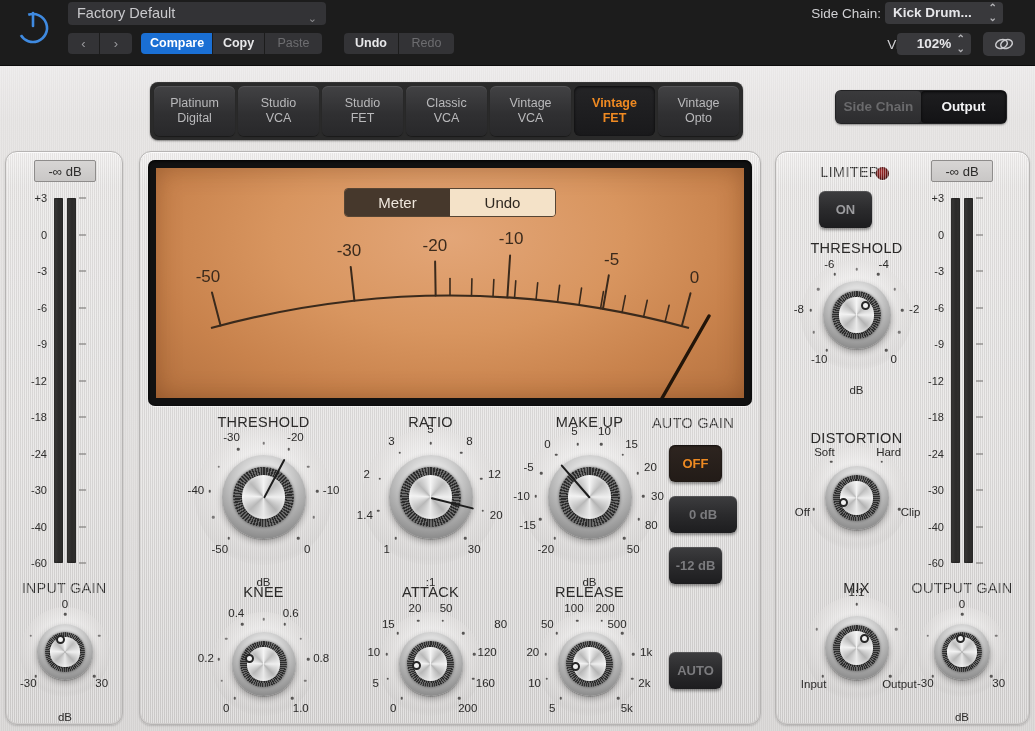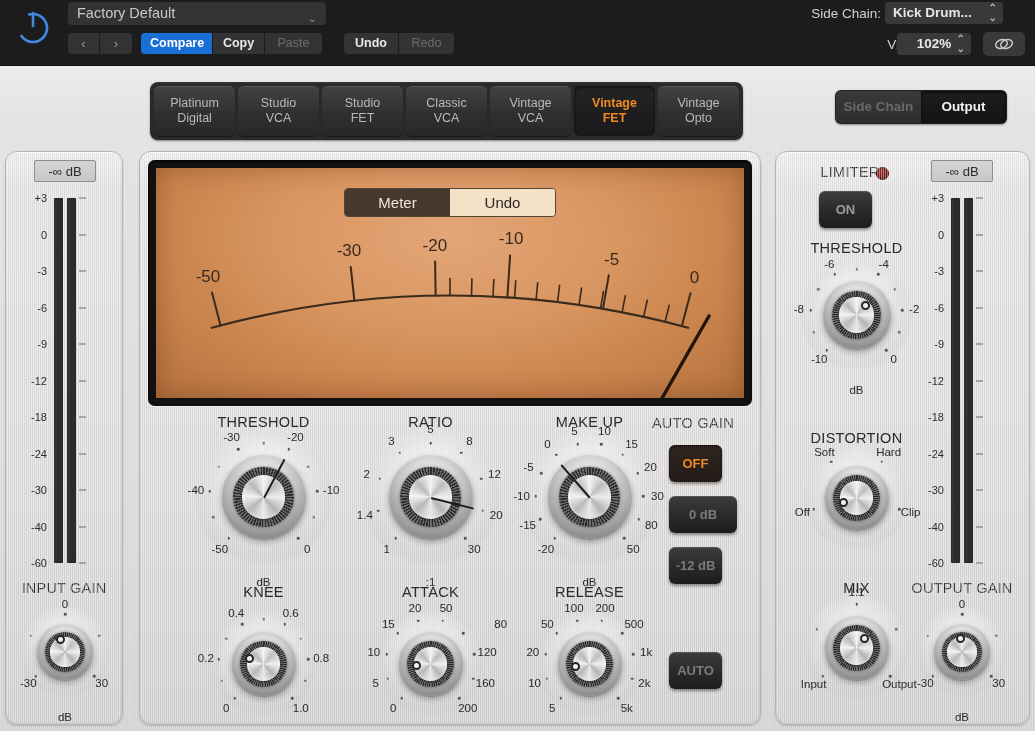--- a/index.html
+++ b/index.html
@@ -620,21 +620,21 @@
         <div class="scale-txt" style="left: 32.6234px; top: 98.7766px;">10</div>
         <div class="scale-dot" style="left: 44.9233px; top: 94.568px;"></div>
         <div class="scale-txt" style="left: 30.8146px; top: 67.7212px;">20</div>
         <div class="scale-dot" style="left: 43.52px; top: 70.4733px;"></div>
         <div class="scale-txt" style="left: 45.3123px; top: 40.198px;">50</div>
         <div class="scale-dot" style="left: 54.7682px; top: 49.1191px;"></div>
         <div class="scale-txt" style="left: 71.946px; top: 24.1245px;">100</div>
         <div class="scale-dot" style="left: 75.4322px; top: 36.6483px;"></div>
         <div class="scale-txt" style="left: 103.054px; top: 24.1245px;">200</div>
         <div class="scale-dot" style="left: 99.5678px; top: 36.6483px;"></div>
-        <div class="scale-txt" style="left: 132px; top: 40.198px;">500</div>
+        <div class="scale-txt" style="left: 115px; top: 40.198px;">500</div>
         <div class="scale-dot" style="left: 120.232px; top: 49.1191px;"></div>
         <div class="scale-txt" style="left: 144.185px; top: 67.7212px;">1k</div>
         <div class="scale-dot" style="left: 131.48px; top: 70.4733px;"></div>
         <div class="scale-txt" style="left: 142.377px; top: 98.7766px;">2k</div>
         <div class="scale-dot" style="left: 130.077px; top: 94.568px;"></div>
         <div class="scale-txt" style="left: 124.782px; top: 124.431px;">5k</div>
         <div class="scale-dot" style="left: 116.425px; top: 114.472px;"></div>
         <div class="knob" style="left: 55.5px; top: 48px; height: 64px; width: 64px;">
           <div class="ring"></div>
           <div class="cap"></div>

